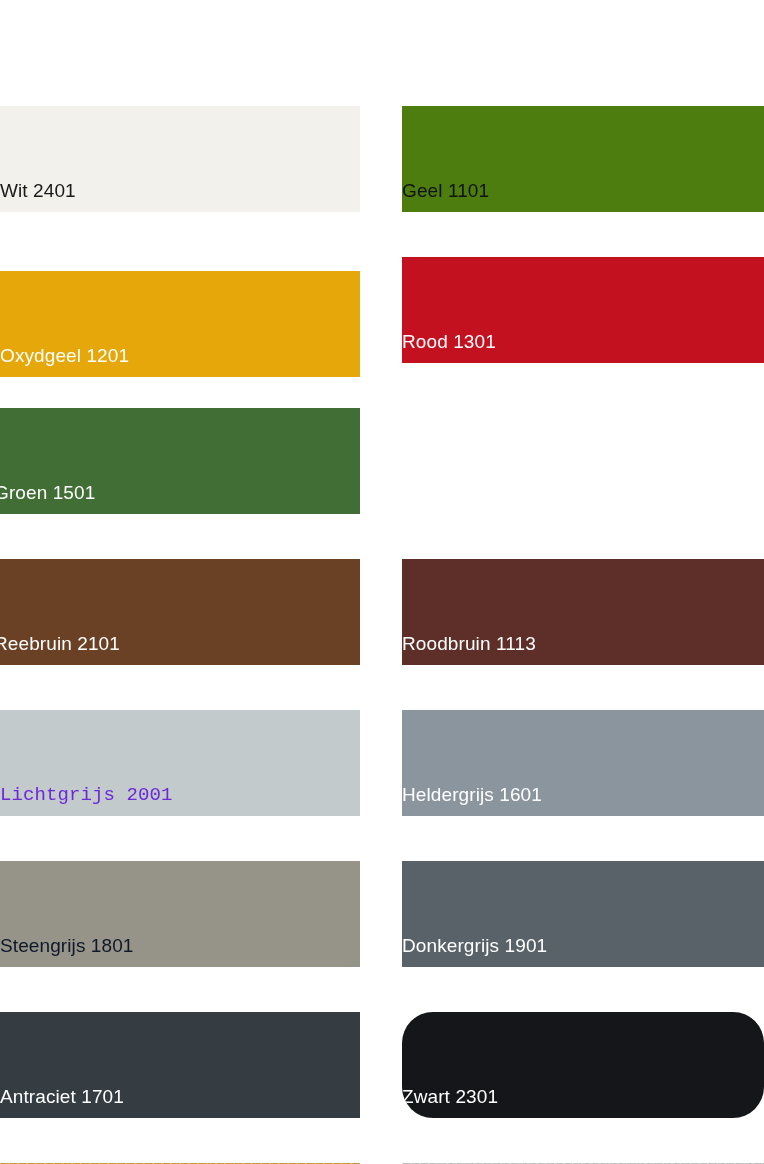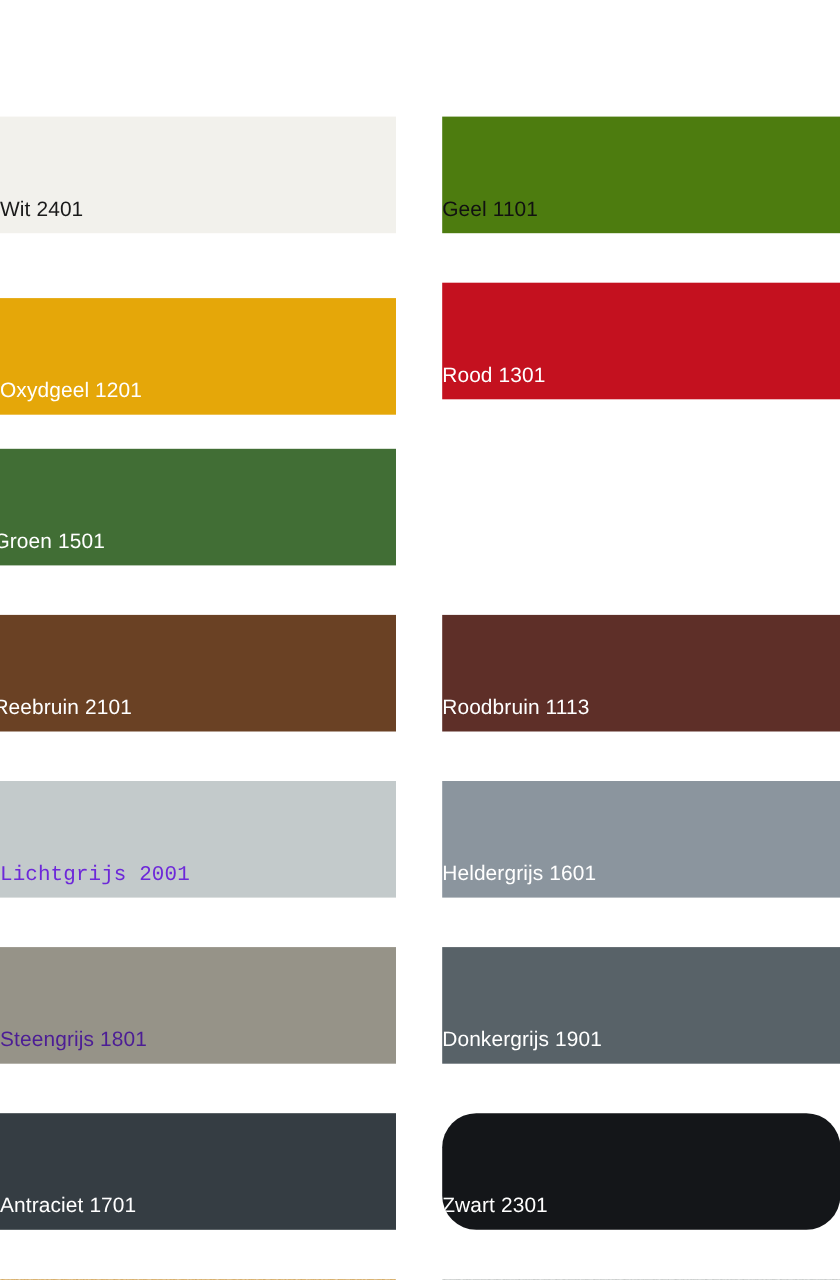--- a/index.html
+++ b/index.html
@@ -100,21 +100,21 @@
     <div class="swatch col-right" style="top: 559px; background: rgb(94, 47, 40);">
       <div class="swatch-label" style="color: rgb(255, 255, 255);">Roodbruin 1113</div>
     </div>
     <div class="swatch col-left" style="top: 710px; background: rgb(195, 202, 203);">
       <div class="swatch-label" style="color: #6d28d9; font-family: Liberation Mono, monospace;">Lichtgrijs 2001</div>
     </div>
     <div class="swatch col-right" style="top: 710px; background: rgb(139, 149, 158);">
       <div class="swatch-label" style="color: rgb(255, 255, 255);">Heldergrijs 1601</div>
     </div>
     <div class="swatch col-left" style="top: 861px; background: rgb(150, 147, 136);">
-      <div class="swatch-label" style="color: #4c1d95;">Steengrijs 1801</div>
+      <div class="swatch-label" style="color: #0f172a;">Steengrijs 1801</div>
     </div>
     <div class="swatch col-right" style="top: 861px; background: rgb(88, 98, 104);">
       <div class="swatch-label" style="color: rgb(255, 255, 255);">Donkergrijs 1901</div>
     </div>
     <div class="swatch col-left" style="top: 1012px; background: rgb(53, 61, 67);">
       <div class="swatch-label" style="color: rgb(255, 255, 255);">Antraciet 1701</div>
     </div>
     <div class="swatch col-right" style="top: 1012px; background: rgb(20, 22, 25); border-radius: 31px;">
       <div class="swatch-label" style="color: rgb(255, 255, 255);">Zwart 2301</div>
     </div>

